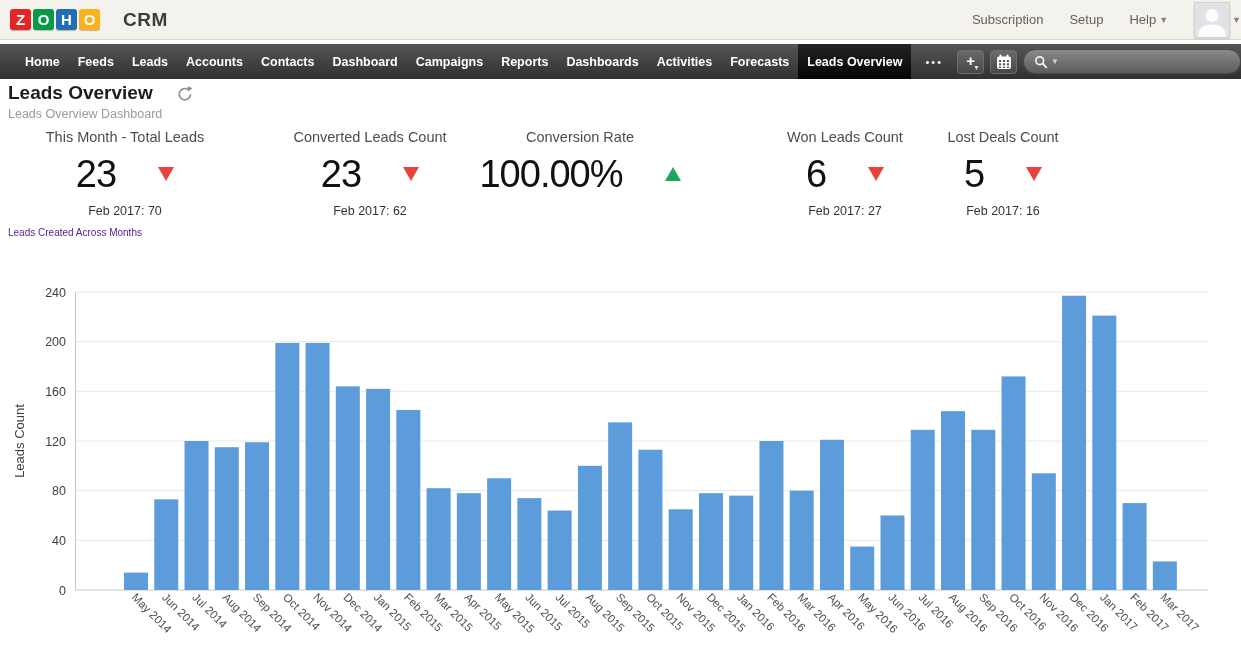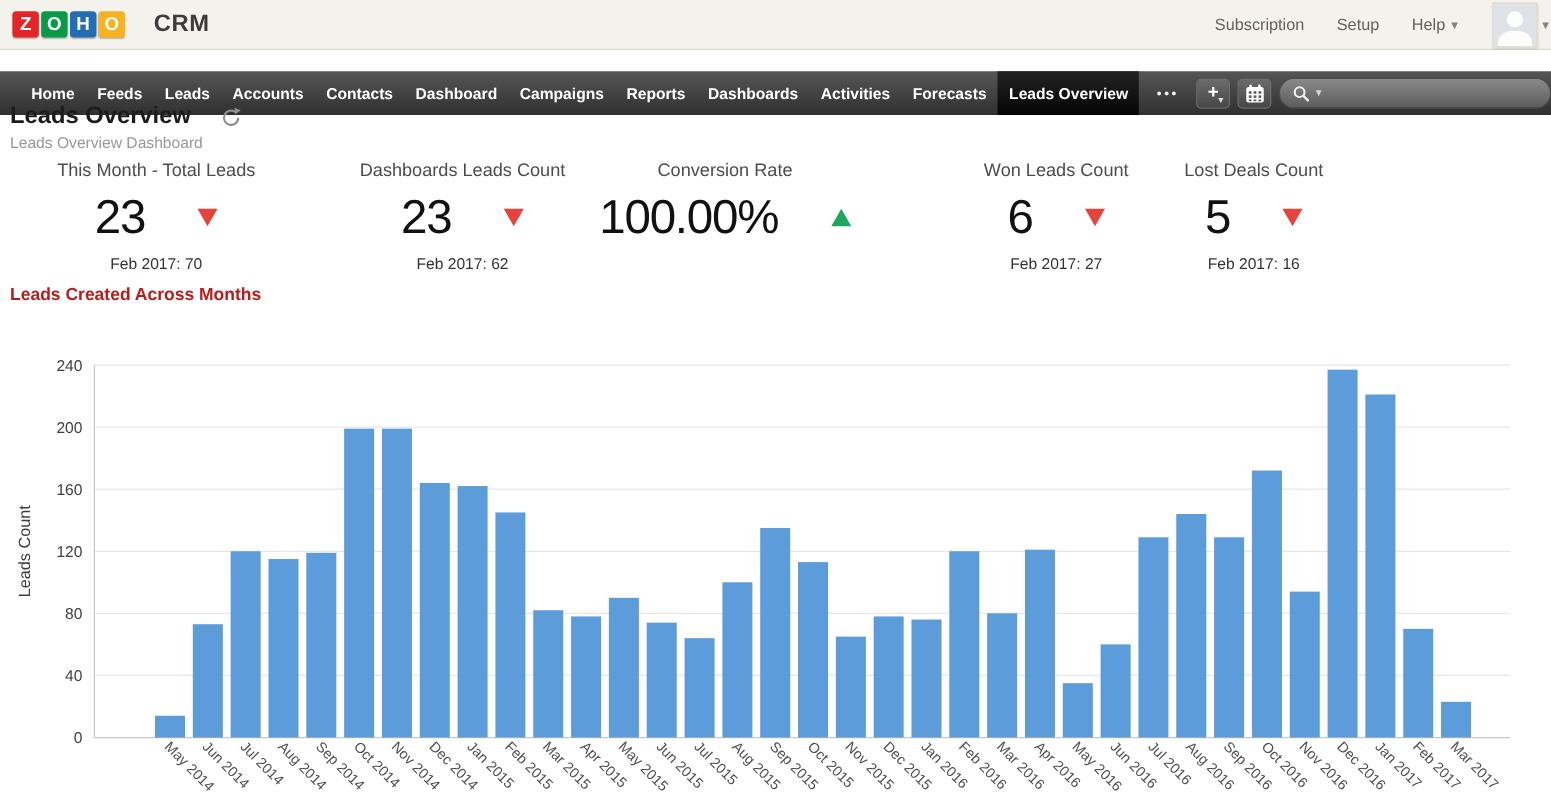--- a/index.html
+++ b/index.html
@@ -16,21 +16,21 @@
     box-shadow:0 1px 1px rgba(0,0,0,.25); }
   .brand-text { font-size:19px; font-weight:bold; color:#3c3c3c; margin-left:23px; letter-spacing:.5px; }
   .header-right { margin-left:auto; display:flex; align-items:center; gap:26px; }
   .header-link { font-size:13px; color:#665f53; cursor:pointer; white-space:nowrap; }
   .caret { display:inline-block; font-size:9px; color:#8a8477; margin-left:3px; vertical-align:1px; }
   .avatar-box { width:36px; height:36px; background:#fff; border:1px solid #d6d2c8;
     box-shadow:0 1px 2px rgba(0,0,0,.15); display:flex; align-items:center; justify-content:center; }
   .avatar-caret { font-size:9px; color:#8a8477; margin-left:2px; }
 
   
-  .nav-bar { position:absolute; top:57px; left:0; width:1241px; height:35px;
+  .nav-bar { position:absolute; top:44px; left:0; width:1241px; height:35px;
     background:linear-gradient(#565656,#303030); display:flex; align-items:stretch; }
   .nav-items { display:flex; align-items:stretch; padding-left:16px; }
   .nav-item { color:#fff; font-size:12.5px; font-weight:bold; display:flex; align-items:center;
     padding:0 9px; cursor:pointer; white-space:nowrap; }
   .nav-item.active { background:linear-gradient(#232323,#050505); }
   .nav-overflow { color:#fff; font-size:11px; letter-spacing:2px; display:flex; align-items:center;
     padding:0 14px; cursor:pointer; }
   .nav-tools { margin-left:auto; display:flex; align-items:center; gap:6px; padding-right:12px; }
   .tool-btn { width:27px; height:24px; border-radius:4px; border:1px solid #6e6e6e;
     background:linear-gradient(#6b6b6b,#474747); color:#fff; display:flex; align-items:center;
@@ -53,21 +53,21 @@
   #kpi-row { position:absolute; top:129px; left:0; width:1241px; height:95px; }
   .kpi { position:absolute; top:0; width:250px; text-align:center; }
   .kpi-label { font-size:14.5px; color:#4c4c4c; }
   .kpi-value-wrap { margin-top:7px; height:44px; display:flex; align-items:center; justify-content:center;gap:35px; }
   .kpi-value { font-size:38px; color:#111; letter-spacing:-1px; }
   .tri { display:inline-block; width:0; height:0; margin-left:7px; }
   .tri.down { border-left:8px solid transparent; border-right:8px solid transparent; border-top:14px solid #e8423c; }
   .tri.up   { border-left:8px solid transparent; border-right:8px solid transparent; border-bottom:14px solid #1ea75c; }
   .kpi-compare { margin-top:8px; font-size:12.5px; color:#333; }
 
-  .section-heading { position:absolute; top:227px; left:8px; font-size:14px; font-weight:bold; color:#b91c1c; }
+  .section-heading { position:absolute; top:227px; left:8px; font-size:10px; font-weight:normal; color:#4c1d95; }
 
   #chart { position:absolute; top:280px; left:0; width:1241px; height:368px; }
 </style>
 </head>
 <body>
 <div id="page">
 
   <div class="app-header">
     <div class="logo-wrap">
       <div class="logo-tiles" id="logo-tiles">
@@ -155,21 +155,21 @@
   <div id="kpi-row">
       <div class="kpi" style="left: 0px;">
         <div class="kpi-label">This Month - Total Leads</div>
         <div class="kpi-value-wrap">
           <span class="kpi-value">23</span>
           <span class="tri down"></span>
         </div>
         <div class="kpi-compare">Feb 2017: 70</div>
       </div>
       <div class="kpi" style="left: 245px;">
-        <div class="kpi-label">Dashboards Leads Count</div>
+        <div class="kpi-label">Converted Leads Count</div>
         <div class="kpi-value-wrap">
           <span class="kpi-value">23</span>
           <span class="tri down"></span>
         </div>
         <div class="kpi-compare">Feb 2017: 62</div>
       </div>
       <div class="kpi" style="left: 455px;">
         <div class="kpi-label">Conversion Rate</div>
         <div class="kpi-value-wrap">
           <span class="kpi-value">100.00%</span>

